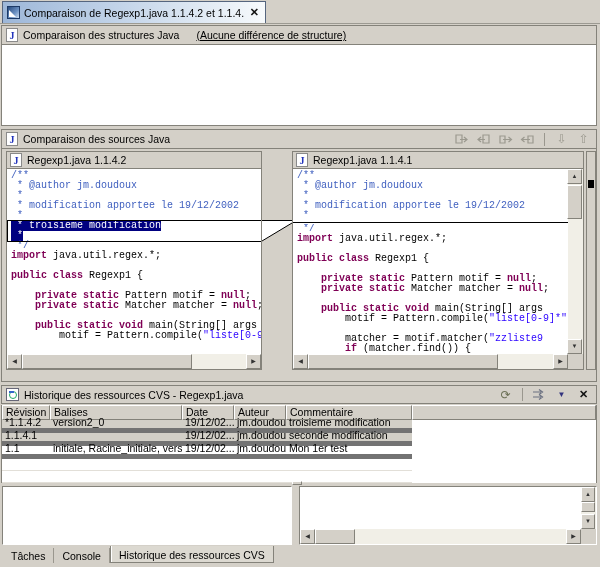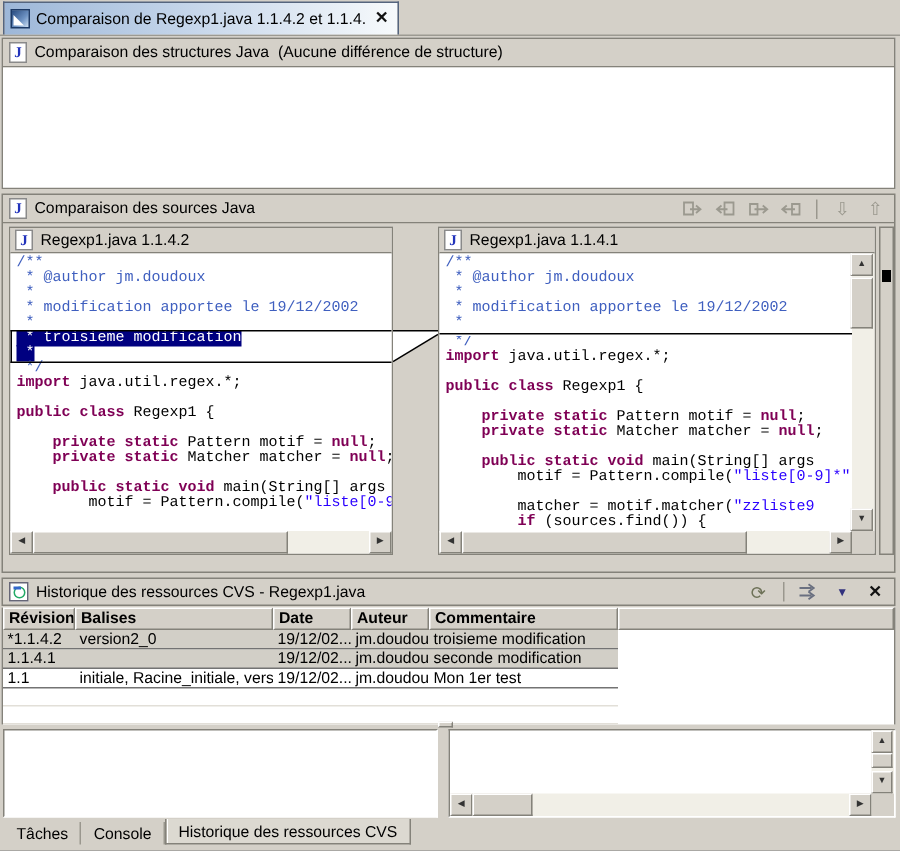--- a/index.html
+++ b/index.html
@@ -56,24 +56,24 @@
   .hist-icon{width:13px;height:13px;background:#fff;border:1px solid #667;position:relative;flex:none;}
   .hist-icon:before{content:"";position:absolute;right:1px;bottom:1px;width:6px;height:6px;border:1px solid #2a6;border-radius:50%;}
   .hist-icon:after{content:"";position:absolute;left:2px;top:2px;width:5px;height:2px;background:#36c;}
   .refresh-glyph{font-size:12px;line-height:12px;color:#6e7258;}
   .menu-glyph{font-size:8px;line-height:8px;color:#32327e;}
   .close-glyph{font-weight:bold;font-size:11px;color:#111;}
   .htable{position:absolute;left:1px;top:405px;width:596px;height:78px;background:#fff;
     border-left:1px solid #84827a;border-right:1px solid #84827a;overflow:hidden;}
   .thead{display:flex;height:15px;}
   .th{background:#d4d0c8;border-top:1px solid #fff;border-left:1px solid #fff;border-right:1px solid #84827a;
-    border-bottom:1px solid #84827a;padding:0 3px;white-space:nowrap;overflow:hidden;line-height:13px;font-weight:bold;}
+    border-bottom:1px solid #84827a;padding:0 3px;white-space:nowrap;overflow:hidden;line-height:13px;}
   .c0{width:48px;flex:none;}.c1{width:132px;flex:none;}.c2{width:52px;flex:none;}.c3{width:52px;flex:none;}.c4{width:126px;flex:none;}
   .cf{flex:1;}
-  .trow{display:flex;height:13px;width:410px;border-bottom:1px solid #737373;line-height:12px;}
+  .trow{display:flex;height:13px;width:410px;border-bottom:5px solid #737373;line-height:12px;align-items:flex-end;}
   .trow.sel{background:#d2cfc7;}
   .td{padding:0 3px;white-space:nowrap;overflow:hidden;}
   .erow{height:12px;width:410px;border-bottom:1px solid #e2dfd8;}
   .sash-dot{position:absolute;left:292px;top:481px;width:10px;height:4px;background:#d4d0c8;
     border:1px solid;border-color:#fff #84827a #84827a #fff;}
   
   .cbox{position:absolute;top:486px;height:59px;background:#fff;border:1px solid;border-color:#84827a #fff #fff #84827a;}
   
   .btabs{position:absolute;left:0;top:546px;width:492px;height:18px;background:#d4d0c8;display:flex;align-items:stretch;padding-left:3px;}
   .btab{padding:2px 8px 2px;white-space:nowrap;border-right:1px solid #9a978e;margin:2px 0 1px;}
@@ -90,21 +90,21 @@
       <span class="cmp-icon"></span>
       <span class="tab-title">Comparaison de Regexp1.java 1.1.4.2 et 1.1.4.1</span>
       <span class="xbtn">✕</span>
     </div>
   </div>
 
   <div class="section" style="top:25px;height:101px;">
     <div class="sec-header">
       <span class="jicon">J</span>
       <span>Comparaison des structures Java</span>
-      <span style="margin-left:1px;">(Aucune différence de structure)</span>
+      <span style="margin-left:12px;text-decoration:underline;">(Aucune différence de structure)</span>
     </div>
     <div style="height:80px;background:#fff;"></div>
   </div>
 
   <div class="section" style="top:129px;height:253px;background:#d4d0c8;">
     <div class="sec-header">
       <span class="jicon">J</span>
       <span>Comparaison des sources Java</span>
       <span class="spacer"></span>
       <span class="tbi">
@@ -197,21 +197,21 @@
             <div class="code-line"></div>
             <div class="code-line"><span class="tk-k">public class</span><span class="tk-p"> Regexp1 {</span></div>
             <div class="code-line"></div>
             <div class="code-line"><span class="tk-p">    </span><span class="tk-k">private static</span><span class="tk-p"> Pattern motif = </span><span class="tk-k">null</span><span class="tk-p">;</span></div>
             <div class="code-line"><span class="tk-p">    </span><span class="tk-k">private static</span><span class="tk-p"> Matcher matcher = </span><span class="tk-k">null</span><span class="tk-p">;</span></div>
             <div class="code-line"></div>
             <div class="code-line"><span class="tk-p">    </span><span class="tk-k">public static void</span><span class="tk-p"> main(String[] args</span></div>
             <div class="code-line"><span class="tk-p">        motif = Pattern.compile(</span><span class="tk-t">"liste[0-9]*"</span></div>
             <div class="code-line"></div>
             <div class="code-line"><span class="tk-p">        matcher = motif.matcher(</span><span class="tk-t">"zzliste9</span></div>
-            <div class="code-line"><span class="tk-p">        </span><span class="tk-k">if</span><span class="tk-p"> (sources.find()) {</span></div>
+            <div class="code-line"><span class="tk-p">        </span><span class="tk-k">if</span><span class="tk-p"> (matcher.find()) {</span></div>
           </div>
         <div class="vscroll">
           <span class="sbtn" style="left:-1px;top:0;">▲</span>
           <span class="sbtn" style="left:-1px;bottom:0;">▼</span>
           <span class="sthumb" style="left:-1px;top:16px;width:15px;height:34px;"></span>
         </div>
         <div class="hscroll" style="right:15px;">
           <span class="sbtn" style="left:0;top:0;">◀</span>
           <span class="sbtn" style="right:0;top:0;">▶</span>
           <span class="sthumb" style="left:15px;top:0;width:190px;height:15px;"></span>

